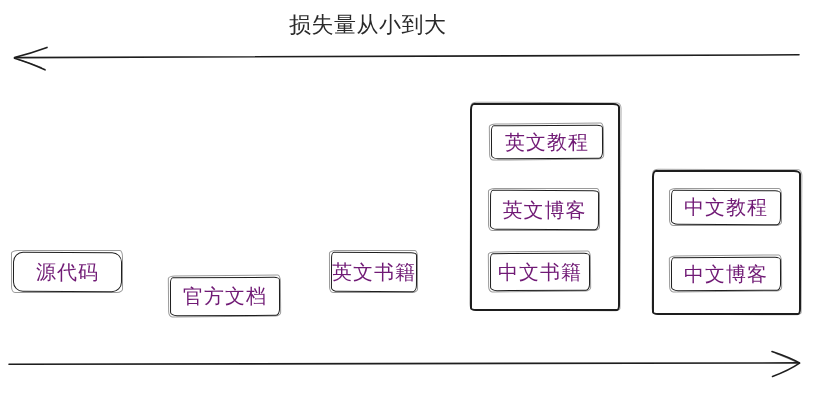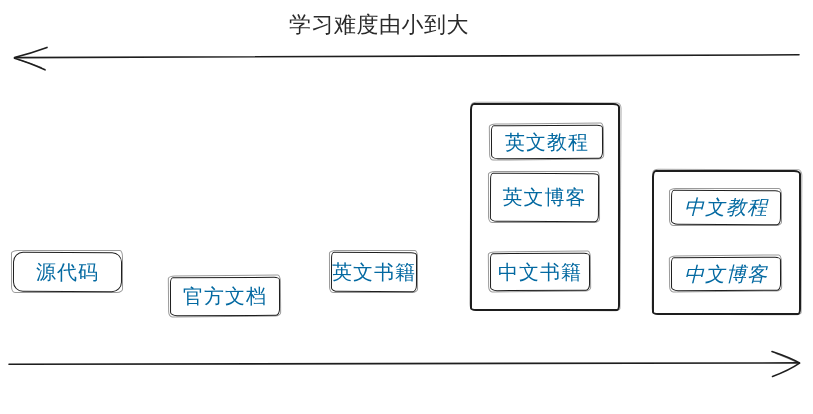--- a/index.html
+++ b/index.html
@@ -45,21 +45,21 @@
     position: absolute;
     box-sizing: border-box;
     background: #ffffff;
     border: 1.8px solid #1e1e1e;
     border-radius: 3px 6px 4px 7px / 6px 3px 7px 4px;
     display: flex;
     align-items: center;
     justify-content: center;
     font-size: 20px;
     letter-spacing: 1px;
-    color: #0369a1;
+    color: #701a75;
   }
   .sketch-box::before {
     content: "";
     position: absolute;
     inset: -3px -2px -2px -3px;
     border: 1.2px solid rgba(30,30,30,0.45);
     border-radius: 7px 3px 6px 4px / 3px 7px 4px 6px;
     transform: rotate(-0.35deg);
     pointer-events: none;
   }
@@ -79,24 +79,24 @@
     transform: rotate(0.3deg);
     pointer-events: none;
   }
   
   #node-source-code   { left: 13px;  top: 252px; width: 109px; height: 40px; transform: rotate(0.25deg); border-radius: 10px; }
   #node-official-docs { left: 170px; top: 253px; width: 110px; height: 39px; transform: rotate(-0.2deg); margin-top: 24px; }
   #node-english-books { left: 331px; top: 252px; width: 86px; height: 40px; transform: rotate(0.2deg); font-family: Liberation Mono, monospace; }
   
   #node-group-1 { left: 470px; top: 103px; width: 150px; height: 208px; }
   #node-english-tutorial { left: 19px; top: 20px;  width: 112px; height: 34px; transform: rotate(-0.3deg); }
-  #node-english-blog     { left: 18px; top: 68px;  width: 109px; height: 49px; transform: rotate(0.25deg); }
+  #node-english-blog     { left: 18px; top: 85px;  width: 109px; height: 40px; transform: rotate(0.25deg); }
   #node-chinese-book     { left: 18px; top: 148px; width: 100px; height: 38px; transform: rotate(-0.2deg); }
   
-  #node-group-2 { left: 652px; top: 170px; width: 149px; height: 145px; font-style: italic; }
+  #node-group-2 { left: 652px; top: 170px; width: 149px; height: 145px; }
   #node-chinese-tutorial { left: 17px; top: 18px; width: 110px; height: 35px; transform: rotate(0.3deg); }
   #node-chinese-blog     { left: 17px; top: 85px; width: 110px; height: 34px; transform: rotate(-0.25deg); }
 
   #top-axis-label    { left: 289px; top: 10px; }
   #bottom-axis-label { left: 309px; top: 376px; }
 </style>
 </head>
 <body>
 
 <div id="canvas">
@@ -111,21 +111,21 @@
     </g>
 
     <g>
       <path d="M 9 364.3 C 280 364, 540 363.4, 798.5 362.9"></path>
       <path d="M 772 351.5 Q 790 357.5 799.5 363"></path>
       <path d="M 799.5 363.2 Q 789 370.5 772.5 376.5"></path>
       <path class="ghost" d="M 776 353.5 Q 789 358.5 796 362"></path>
     </g>
   </svg>
 
-  <div class="axis-label" id="top-axis-label">学习难度由小到大</div>
+  <div class="axis-label" id="top-axis-label">损失量从小到大</div>
 
   <div class="sketch-box" id="node-source-code">
     <span>源代码</span>
   </div>
 
   <div class="sketch-box" id="node-official-docs">
     <span>官方文档</span>
   </div>
 
   <div class="sketch-box" id="node-english-books">

